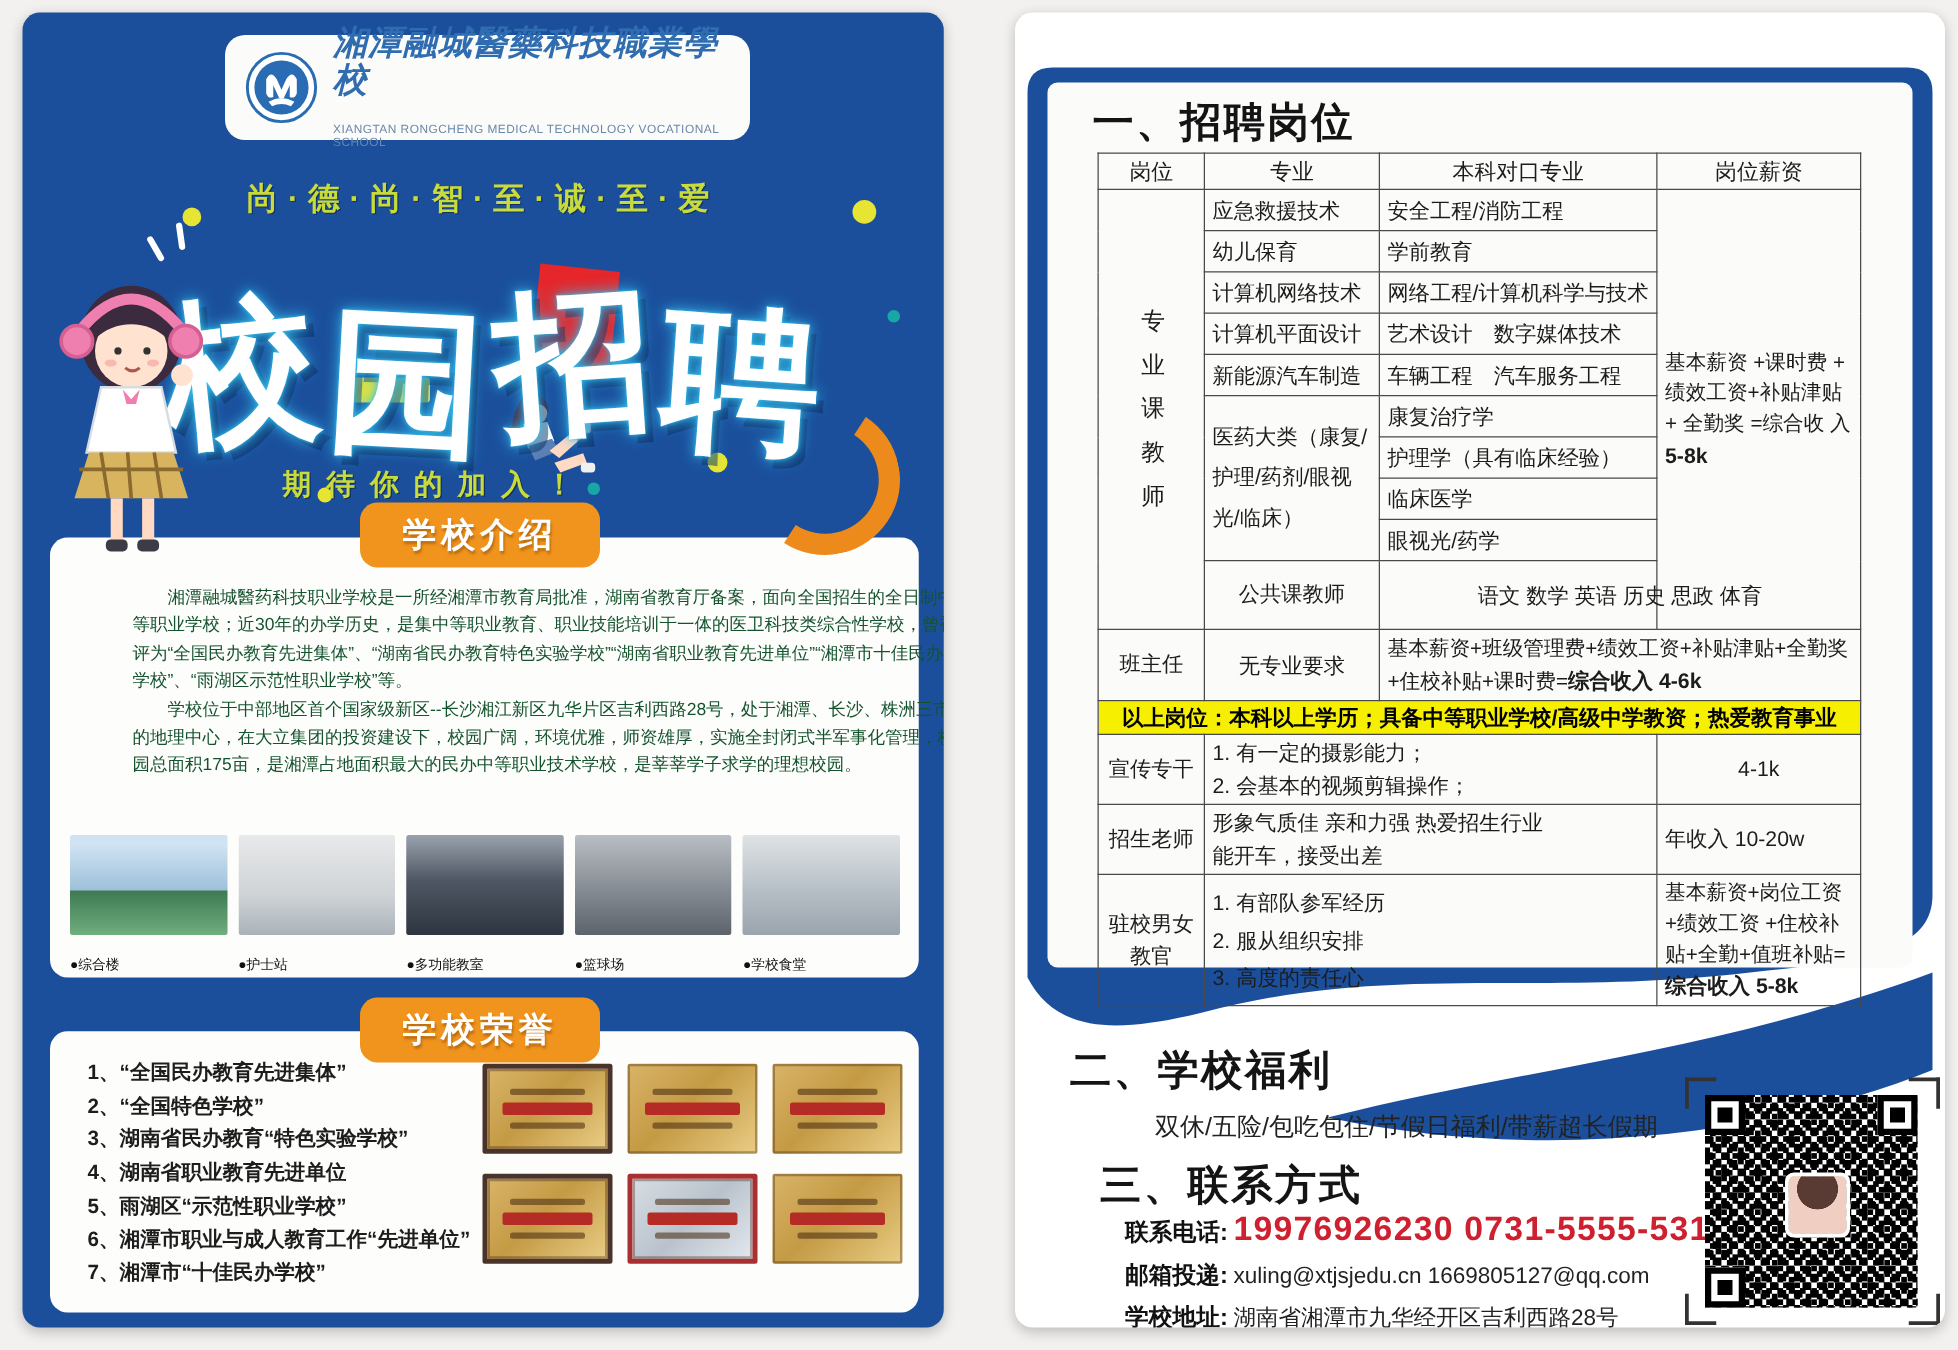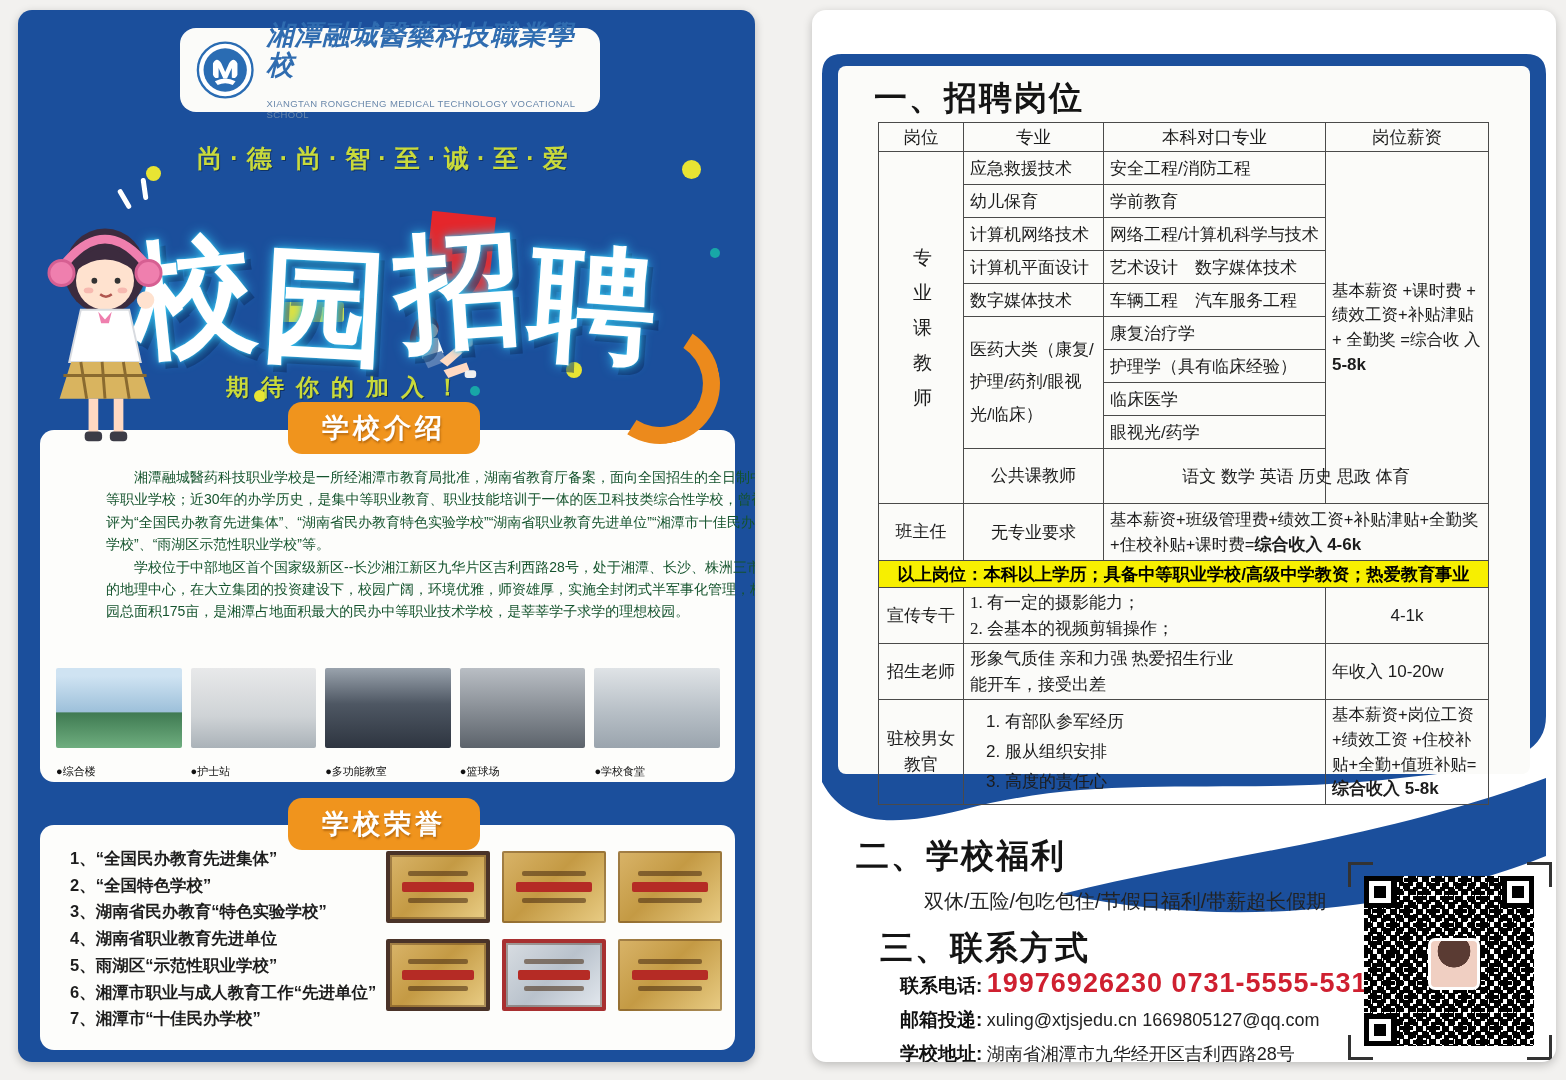--- a/index.html
+++ b/index.html
@@ -63,22 +63,22 @@
   .recruit-table td,.recruit-table th{border:1.6px solid #4a4a4a;padding:2px 6px;font-weight:400;vertical-align:middle;}
   .recruit-table th{font-size:17.5px;text-align:center;}
   .cw0{width:85px;} .cw1{width:140px;} .cw2{width:222px;} .cw3{width:163px;}
   .cell-l{text-align:left;padding-left:9px;}
   .cell-c{text-align:center;}
   .vert-pos{display:inline-block;width:1.15em;font-size:19px;line-height:1.85;word-break:break-all;text-align:right;}
   .pos-cell{text-align:center;line-height:1.5;}
   .salary-cell{line-height:1.5;font-size:16.5px;text-align:left;padding:4px 6px;}
   .salary-bold{font-weight:800;font-size:17px;}
   .note-row td{background:#f7ef00;font-weight:800;font-size:17.2px;text-align:center;padding:1px 2px;color:#000;}
-  .req-lines div{line-height:1.5;font-family:Liberation Serif, serif;}
-  .inst-lines div{margin:7px 16px;}
+  .req-lines div{line-height:1.5;}
+  .inst-lines div{margin:7px 0;}
   .s2-title{position:absolute;left:44px;top:824px;z-index:3;}
   .welfare{position:absolute;left:112px;top:878px;font-size:20px;color:#222;z-index:3;}
   .s3-title{position:absolute;left:44px;top:916px;z-index:3;margin-left:24px;}
   .contact{position:absolute;left:88px;top:958px;z-index:3;}
   .contact-line{margin-bottom:8px;}
   .c-label{font-size:19px;color:#111;font-weight:600;}
   .c-phone{font-size:27px;font-weight:800;color:#cf2030;letter-spacing:1px;}
   .c-plain{font-size:18px;color:#222;}
   
   .qr-wrap{position:absolute;left:536px;top:852px;width:204px;height:198px;z-index:3;}
@@ -284,21 +284,21 @@
         </tr>
         <tr style="height:33px">
           <td class="cell-l">计算机网络技术</td>
           <td class="cell-l">网络工程/计算机科学与技术</td>
         </tr>
         <tr style="height:33px">
           <td class="cell-l">计算机平面设计</td>
           <td class="cell-l">艺术设计　数字媒体技术</td>
         </tr>
         <tr style="height:33px">
-          <td class="cell-l">数字媒体技术</td>
+          <td class="cell-l">新能源汽车制造</td>
           <td class="cell-l">车辆工程　汽车服务工程</td>
         </tr>
         <tr style="height:33px">
           <td rowspan="4" class="cell-l" style="line-height:1.9;">医药大类（康复/护理/药剂/眼视光/临床）</td>
           <td class="cell-l">康复治疗学</td>
         </tr>
         <tr style="height:33px">
           <td class="cell-l">护理学（具有临床经验）</td>
         </tr>
         <tr style="height:33px">

